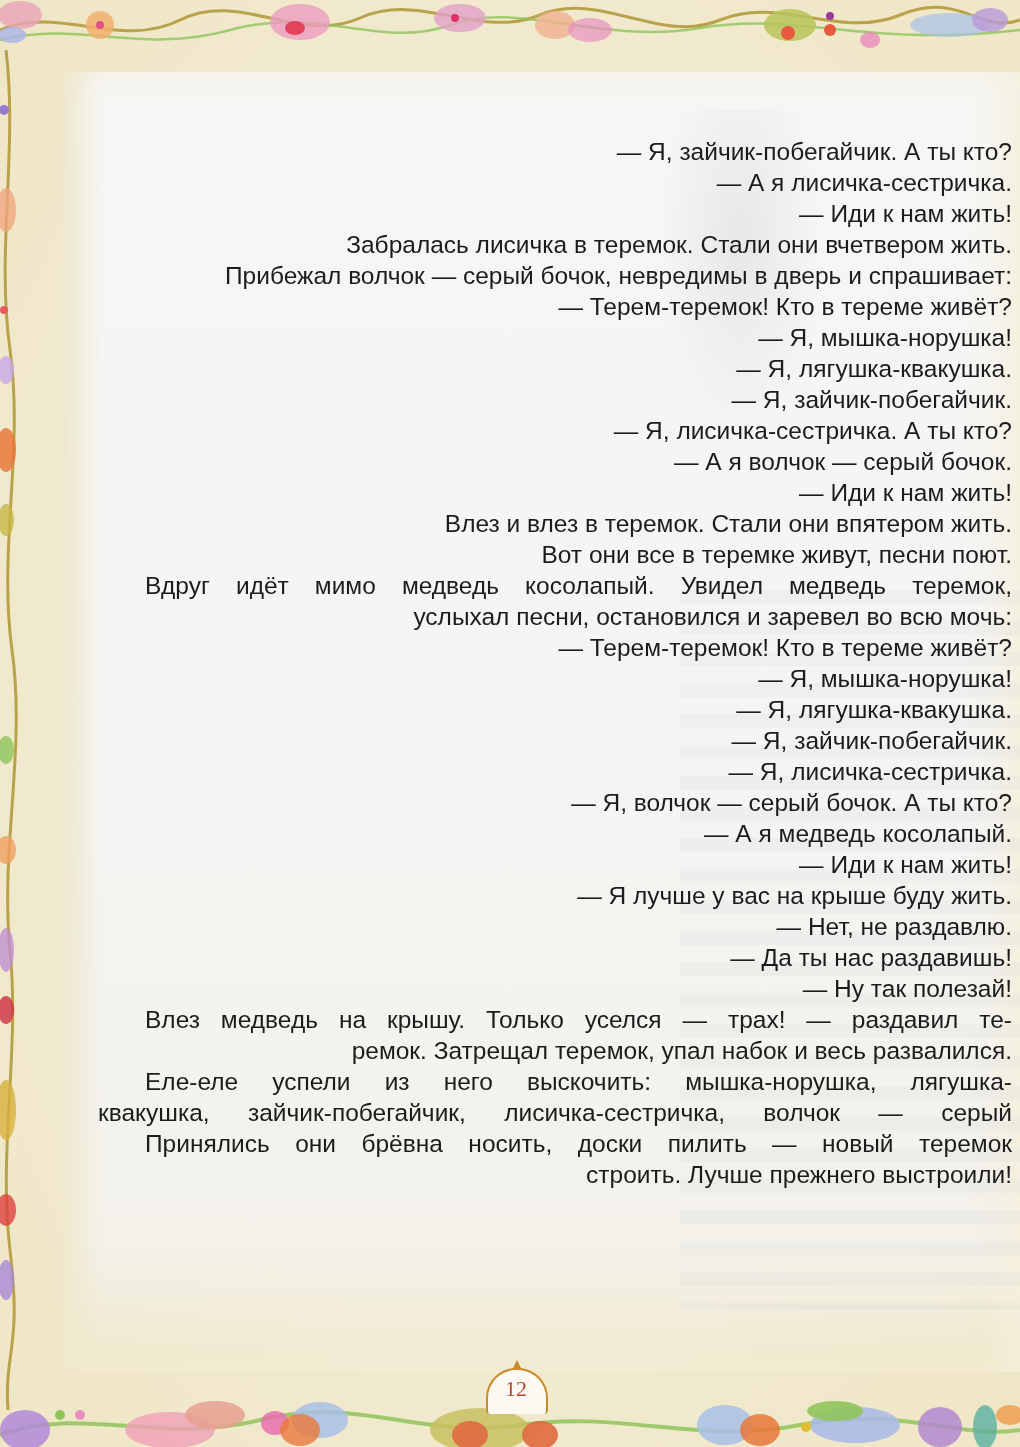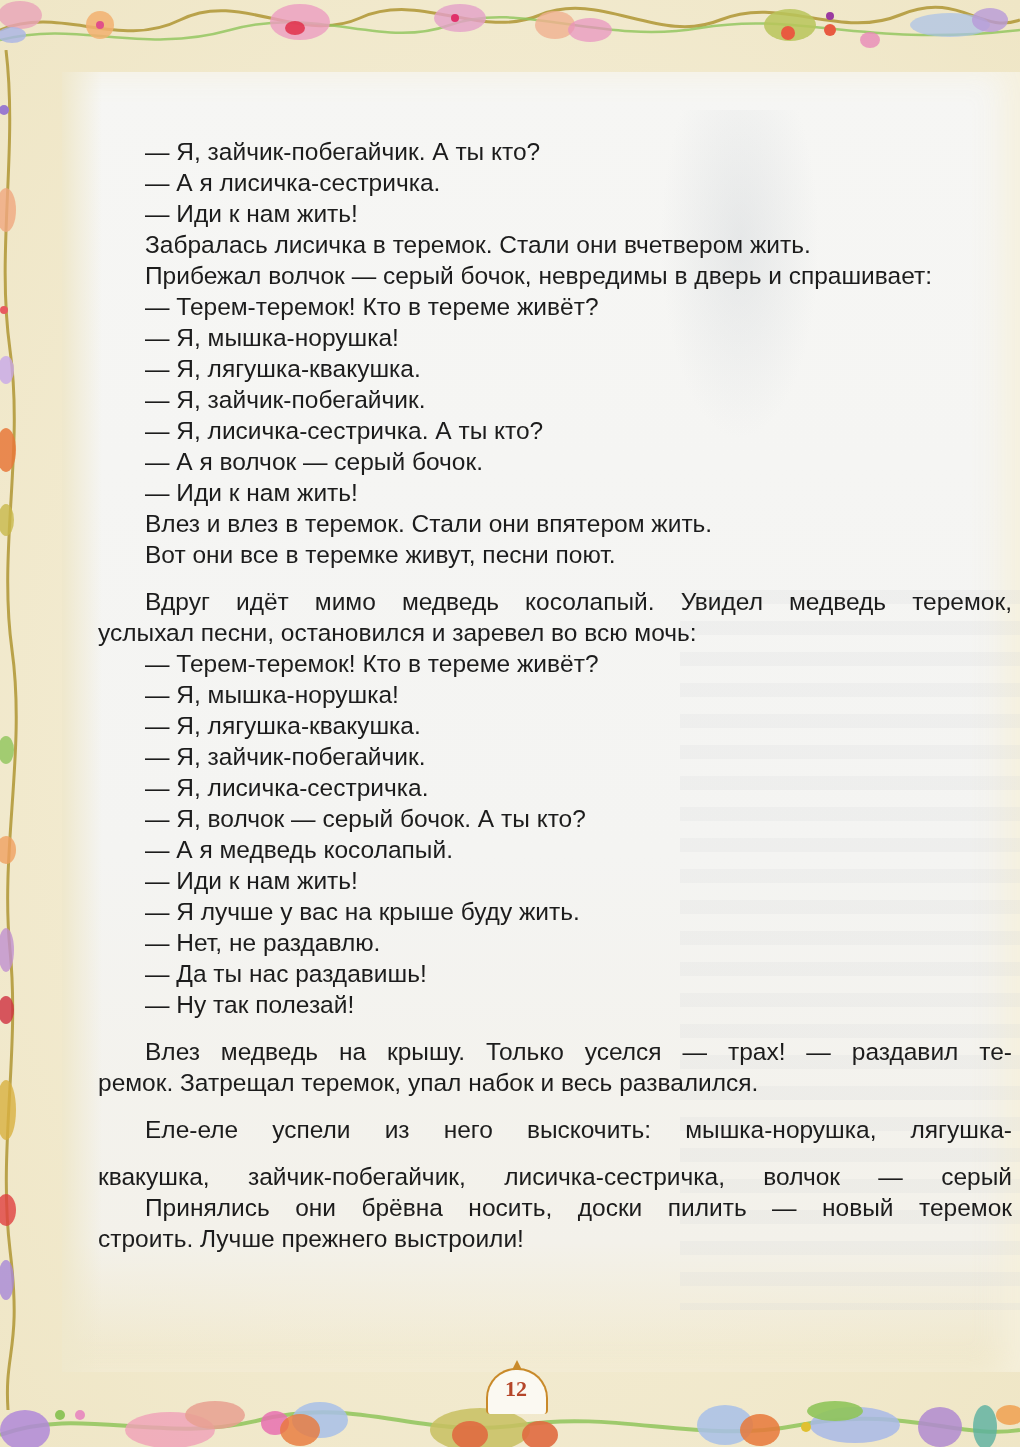--- a/index.html
+++ b/index.html
@@ -41,43 +41,43 @@
   }
   .border-left {
     position: absolute; left: 0; top: 50px; width: 22px; height: 1360px; overflow: hidden;
   }
 
   
   .text {
     position: absolute; left: 98px; top: 136px; width: 914px;
     font-size: 24.5px; line-height: 31px; color: #1c1c1c;
   }
-  .ln { display: block; white-space: nowrap; height: 31px; }
+  .ln { display: block; white-space: nowrap; height: 31px; text-align: right; }
   .ln.ind { padding-left: 47px; }
-  .ln.just { text-align: justify; text-align-last: justify; white-space: normal; margin-top: 16px; }
+  .ln.just { text-align: justify; text-align-last: justify; white-space: normal; }
 
   
   .page-num-wrap {
     position: absolute; left: 486px; top: 1362px; width: 60px; height: 50px;
   }
   .page-arch {
     position: absolute; left: 0; top: 6px; width: 58px; height: 44px;
     background: #fbf9f2;
     border: 2px solid #c98a2a;
     border-bottom: none;
     border-radius: 30px 30px 4px 4px;
   }
   .page-tip {
     position: absolute; left: 26px; top: -2px; width: 0; height: 0;
     border-left: 5px solid transparent; border-right: 5px solid transparent;
     border-bottom: 10px solid #c98a2a;
   }
   .page-num {
     position: absolute; left: 0; top: 14px; width: 60px; text-align: center;
-    font-family: "Liberation Serif", "DejaVu Serif", serif; font-weight: bold;
+    font-family: "Liberation Serif", "DejaVu Serif", serif; font-weight: normal;
     font-size: 22px; color: #b5462a;
   }
 </style>
 </head>
 <body>
 
 <div class="frame"></div>
 
 <div class="border-top">
   <svg width="1020" height="62" viewBox="0 0 1020 62">

